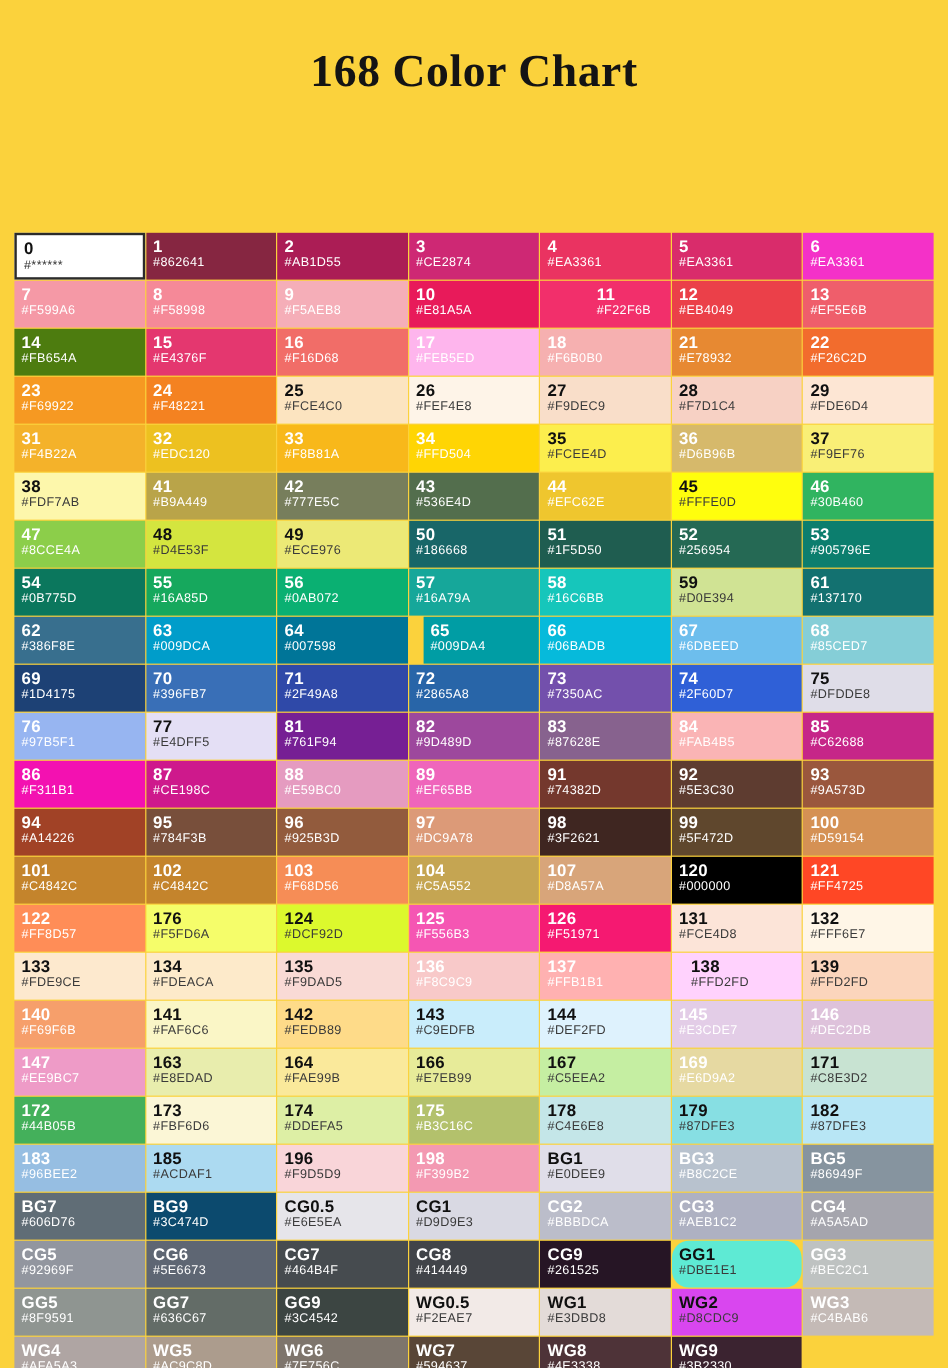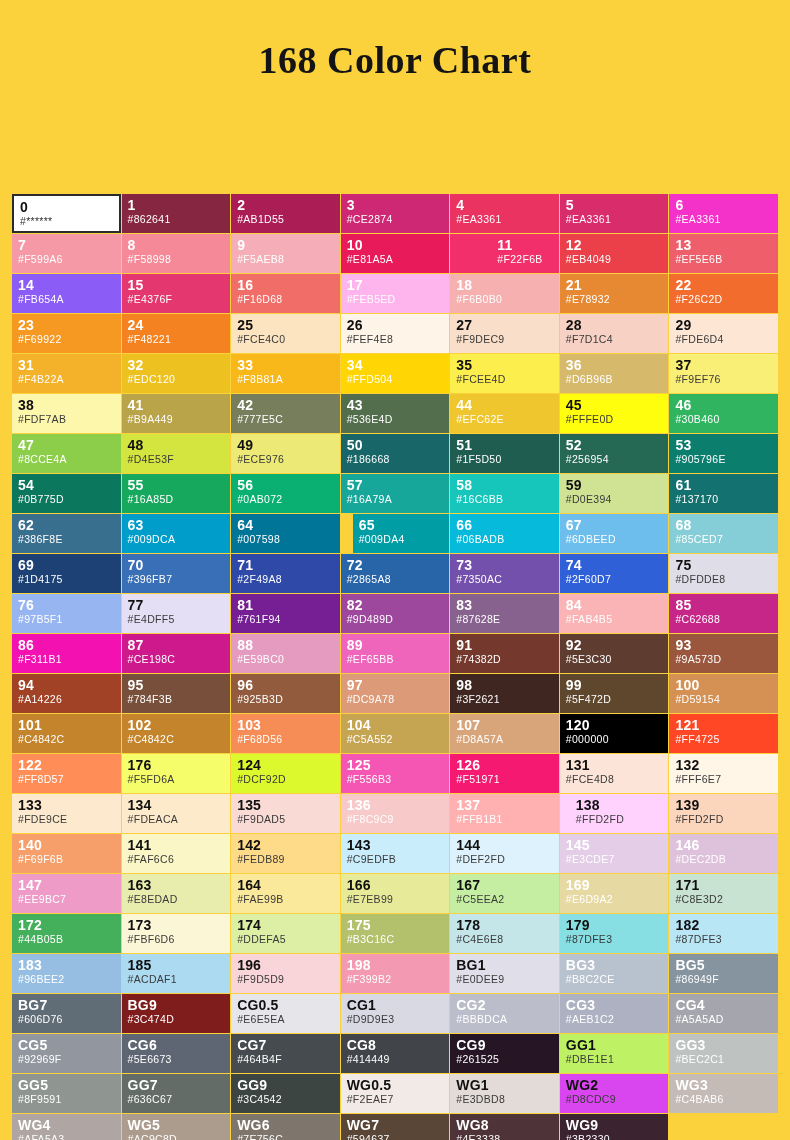--- a/index.html
+++ b/index.html
@@ -124,21 +124,21 @@
         <span class="hex">#F22F6B</span>
       </div>
       <div class="swatch light-text" style="background: rgb(235, 64, 73);">
         <span class="code">12</span>
         <span class="hex">#EB4049</span>
       </div>
       <div class="swatch light-text" style="background: rgb(239, 94, 107);">
         <span class="code">13</span>
         <span class="hex">#EF5E6B</span>
       </div>
-      <div class="swatch light-text" style="background: #8b5cf6;">
+      <div class="swatch light-text" style="background: #4d7c0f;">
         <span class="code">14</span>
         <span class="hex">#FB654A</span>
       </div>
       <div class="swatch light-text" style="background: rgb(228, 55, 111);">
         <span class="code">15</span>
         <span class="hex">#E4376F</span>
       </div>
       <div class="swatch light-text" style="background: rgb(241, 109, 104);">
         <span class="code">16</span>
         <span class="hex">#F16D68</span>
@@ -632,21 +632,21 @@
         <span class="hex">#B8C2CE</span>
       </div>
       <div class="swatch light-text" style="background: rgb(134, 148, 159);">
         <span class="code">BG5</span>
         <span class="hex">#86949F</span>
       </div>
       <div class="swatch light-text" style="background: rgb(96, 109, 118);">
         <span class="code">BG7</span>
         <span class="hex">#606D76</span>
       </div>
-      <div class="swatch light-text" style="background: #7f1d1d;">
+      <div class="swatch light-text" style="background: #0c4a6e;">
         <span class="code">BG9</span>
         <span class="hex">#3C474D</span>
       </div>
       <div class="swatch dark-text" style="background: rgb(230, 229, 234);">
         <span class="code">CG0.5</span>
         <span class="hex">#E6E5EA</span>
       </div>
       <div class="swatch dark-text" style="background: rgb(217, 217, 227);">
         <span class="code">CG1</span>
         <span class="hex">#D9D9E3</span>
@@ -676,21 +676,21 @@
         <span class="hex">#464B4F</span>
       </div>
       <div class="swatch light-text" style="background: rgb(65, 68, 73);">
         <span class="code">CG8</span>
         <span class="hex">#414449</span>
       </div>
       <div class="swatch light-text" style="background: rgb(38, 21, 37);">
         <span class="code">CG9</span>
         <span class="hex">#261525</span>
       </div>
-      <div class="swatch dark-text" style="background: #bef264;">
+      <div class="swatch dark-text" style="background: #5eead4; border-radius: 14px;">
         <span class="code">GG1</span>
         <span class="hex">#DBE1E1</span>
       </div>
       <div class="swatch light-text" style="background: rgb(190, 194, 193);">
         <span class="code">GG3</span>
         <span class="hex">#BEC2C1</span>
       </div>
       <div class="swatch light-text" style="background: rgb(143, 149, 145);">
         <span class="code">GG5</span>
         <span class="hex">#8F9591</span>

